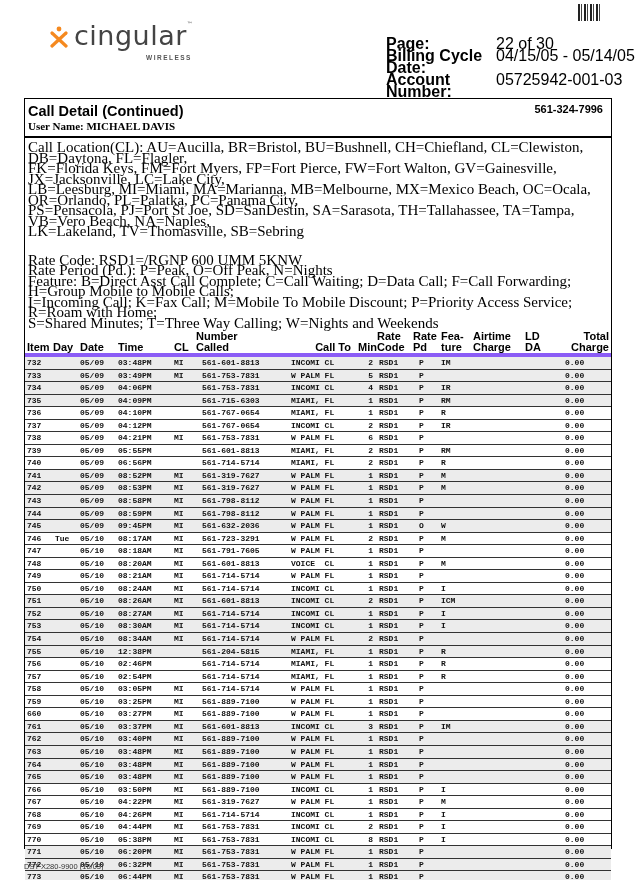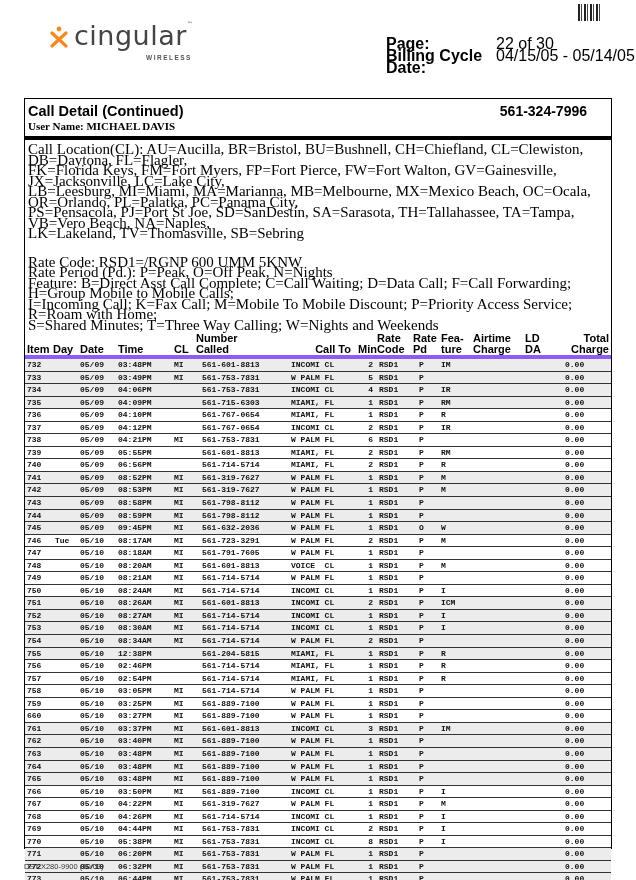--- a/index.html
+++ b/index.html
@@ -9,23 +9,23 @@
   .logo { position:absolute; left:48px; top:24px; }
   .logo .mark { position:absolute; left:0; top:2px; width:22px; height:22px; }
   .logo .word { position:absolute; left:26px; top:-4px; font-family:"DejaVu Sans", sans-serif; font-size:27px; color:#444; letter-spacing:0.5px; }
   .logo .tm { font-size:6px; vertical-align:top; }
   .logo .sub { position:absolute; left:98px; top:30px; font-size:6.5px; font-weight:bold; letter-spacing:1.5px; color:#555; }
   .acct { position:absolute; left:386px; top:38px; font-size:16px; line-height:12px; }
   .acct .row { display:flex; }
   .acct .lbl { width:110px; font-weight:bold; }
   .acct .val { }
   .box { position:absolute; left:24px; top:98px; width:588px; height:751px; border:1px solid #000; box-sizing:border-box; }
-  .hdr { height:37px; border-bottom:4px solid #000000; position:relative; }
+  .hdr { height:37px; border-bottom:2px solid #000000; position:relative; }
   .hdr .title { position:absolute; left:3px; top:4px; font-size:14.5px; font-weight:bold; }
-  .hdr .phone { position:absolute; right:24px; top:4px; font-size:14px; font-weight:bold; }
+  .hdr .phone { position:absolute; right:8px; top:4px; font-size:11px; font-weight:bold; }
   .hdr .user { position:absolute; left:3px; top:21px; font-family:"Liberation Serif", serif; font-size:11px; font-weight:bold; }
   .legend { font-family:"Liberation Serif", serif; font-size:15px; line-height:10.5px; padding:4px 3px 0 3px; }
   .legend p { margin:0; }
   .legend .gap { height:18px; }
   .colhdr { display:flex; font-size:11px; font-weight:bold; line-height:11px; margin-top:1px; height:24px; align-items:flex-end; }
   .c { box-sizing:border-box; white-space:pre; }
   .c-item{width:28px;padding-left:2px;} .c-day{width:27px;} .c-date{width:38px;} .c-time{width:56px;} .c-cl{width:22px;}
   .c-num{width:91px;} .c-to{width:68px;} .c-min{width:22px;} .c-rc{width:36px;} .c-rp{width:28px;} .c-ft{width:32px;}
   .c-air{width:52px;} .c-ld{width:34px;} .c-tot{width:52px;}
   .colhdr .c { text-align:left; }
@@ -65,20 +65,24 @@
 
 <div class="acct">
   <div class="row">
       <span class="lbl">Page:</span>
       <span class="val">22 of 30</span>
     </div>
   <div class="row">
       <span class="lbl">Billing Cycle Date:</span>
       <span class="val">04/15/05 - 05/14/05</span>
     </div>
+  <div class="row">
+      <span class="lbl">Account Number:</span>
+      <span class="val">05725942-001-03</span>
+    </div>
 </div>
 
 <div class="box">
   <div class="hdr">
     <span class="title">Call Detail (Continued)</span>
     <span class="phone">561-324-7996</span>
     <span class="user">User Name: MICHAEL DAVIS</span>
   </div>
   <div class="legend">
     <div>

